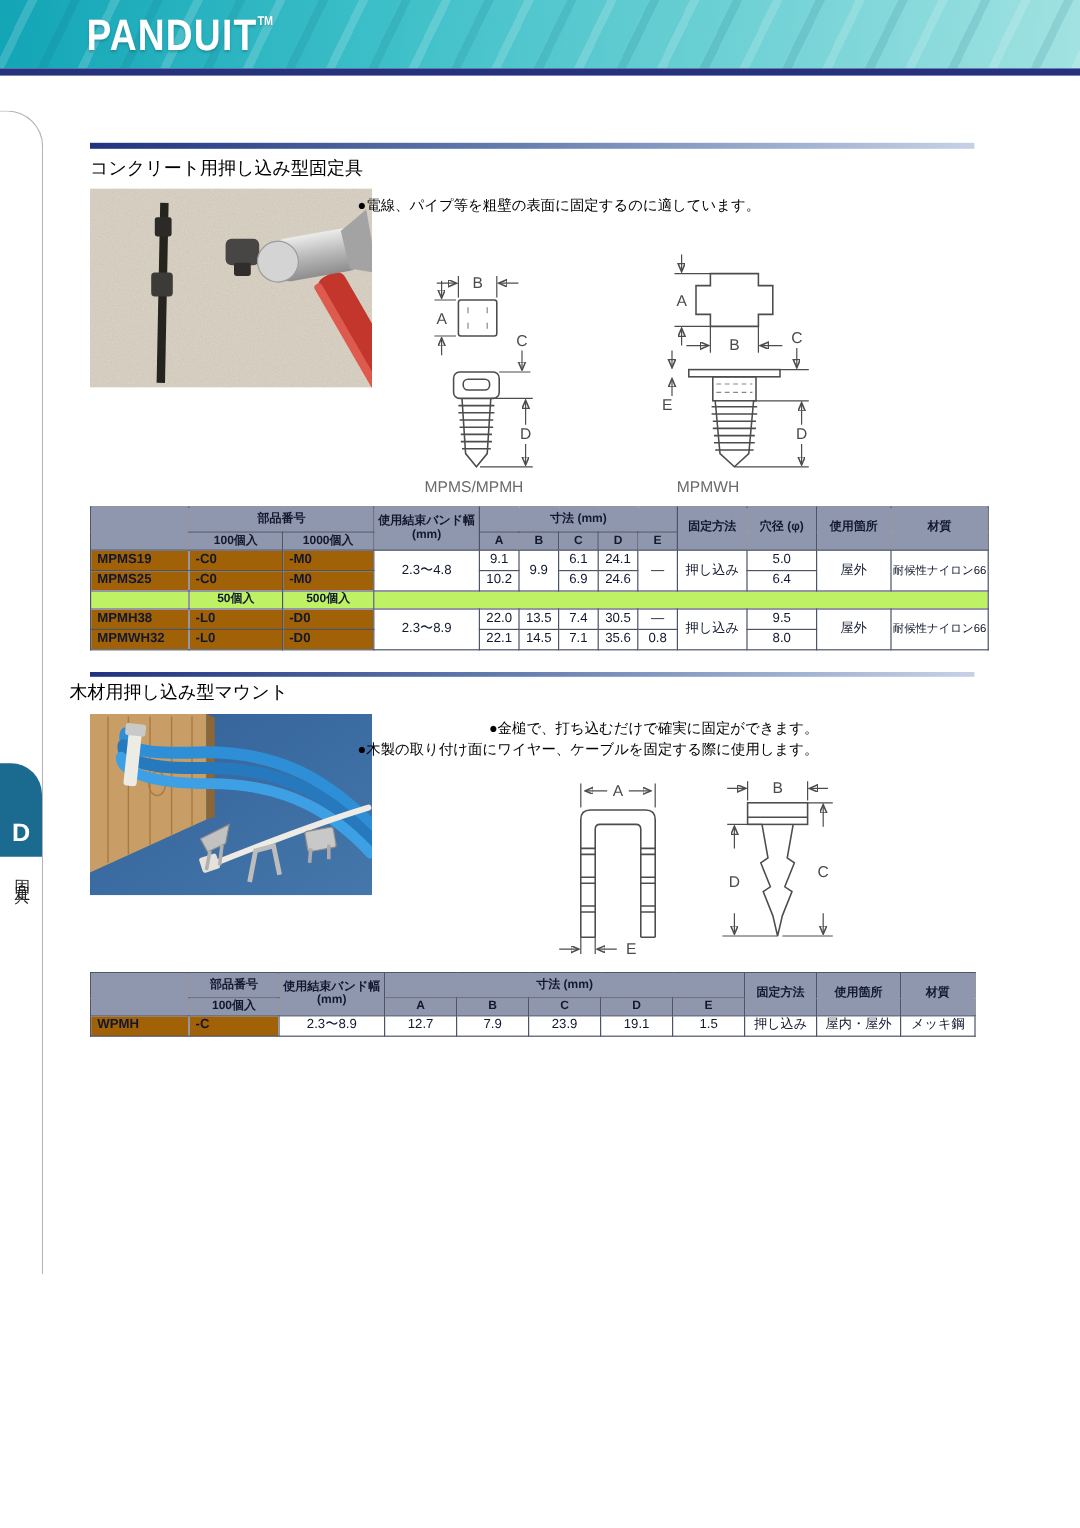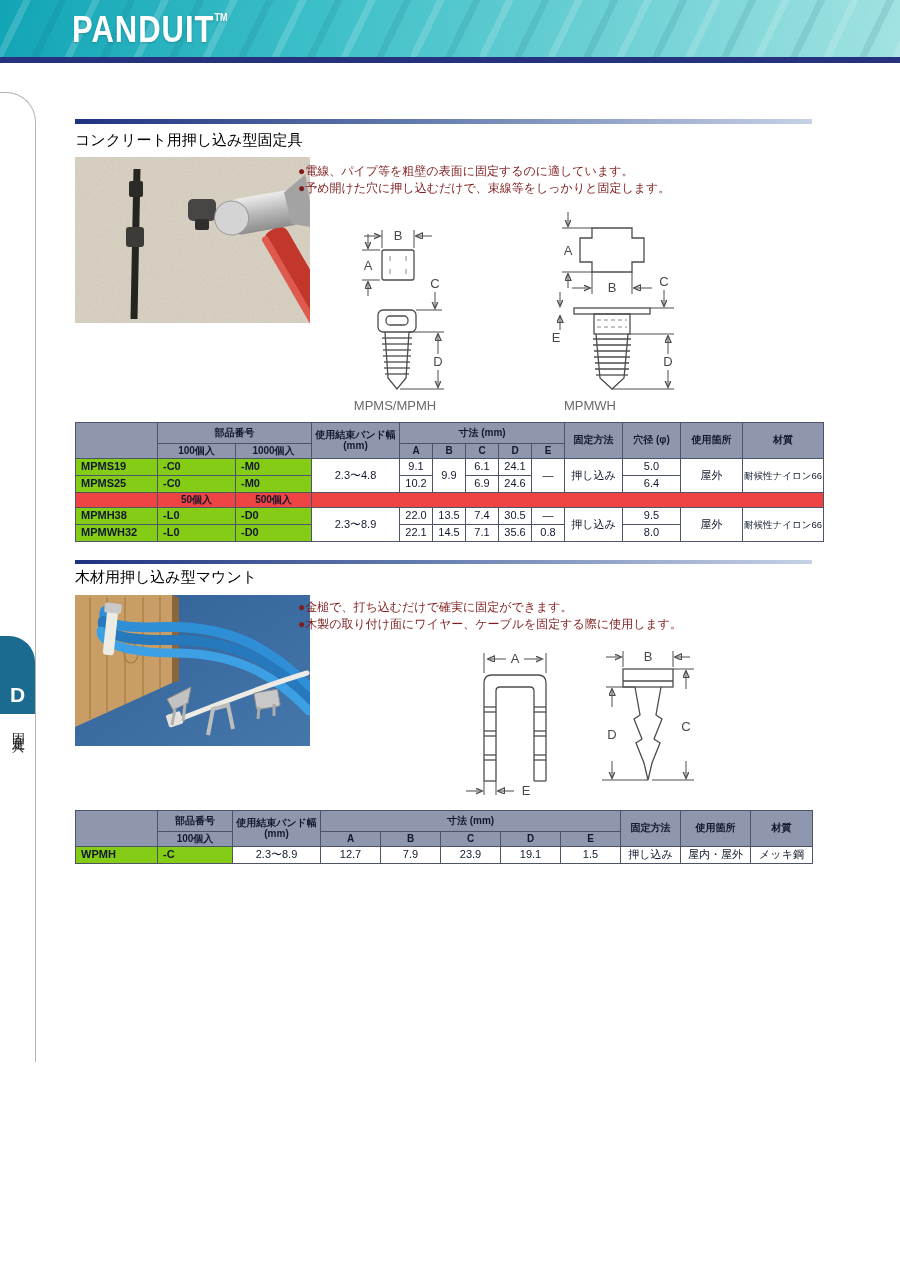--- a/index.html
+++ b/index.html
@@ -28,42 +28,42 @@
         text-align:center;line-height:118px;}
   .dlabel{position:absolute;left:9px;top:722px;writing-mode:vertical-rl;
           font-size:13px;letter-spacing:4px;color:#1a1a1a;}
 
   
   .pgtitle{position:absolute;left:75px;top:84px;font-size:25px;font-weight:bold;color:#000;}
   .grule{position:absolute;height:5px;background:linear-gradient(to right,#20327f 0%,#6079ac 45%,#c6d1e6 100%);}
   .r1{left:75px;top:119px;width:737px;}
   .r2{left:75px;top:560px;width:737px;height:4px;}
   .sechead{position:absolute;font-size:15px;font-weight:normal;color:#000;}
-  .bullets{position:absolute;font-size:12px;line-height:17px;color:#7f1d1d;}
+  .bullets{position:absolute;font-size:12px;line-height:17px;color:#000000;text-align:right;}
 
   
   .photo{position:absolute;display:block;}
 
   
   .draw{position:absolute;}
   .draw path,.draw rect,.draw line,.draw polyline{fill:none;stroke:#4d4d4d;stroke-width:1.3;}
   .draw .dim{stroke:#4d4d4d;stroke-width:1;}
   .draw .hair{stroke:#888;stroke-width:1;}
   .draw text{font-family:"Liberation Sans","DejaVu Sans",sans-serif;font-size:13px;
              fill:#4a4a4a;text-anchor:middle;stroke:none;}
   .caption{position:absolute;font-size:13px;color:#6a6a6a;text-align:center;}
 
   
   table.spec{position:absolute;border-collapse:collapse;table-layout:fixed;}
   table.spec th,table.spec td{border:1px solid #4e5468;text-align:center;vertical-align:middle;
       padding:0 1px;line-height:1.05;white-space:nowrap;overflow:hidden;color:#12182e;}
   table.spec th{background:#8f97ae;font-weight:bold;font-size:10px;}
   table.spec td{background:#ffffff;font-size:11px;}
-  table.spec td.part{background:#84cc16;text-align:left;padding-left:5px;font-weight:bold;}
-  table.spec tr.band td{background:#ef4444;font-weight:bold;font-size:10px;height:14px;}
+  table.spec td.part{background:#a16207;text-align:left;padding-left:5px;font-weight:bold;}
+  table.spec tr.band td{background:#bef264;font-weight:bold;font-size:10px;height:14px;}
   table.spec tr.h1 th{height:20px;}
   table.spec tr.h2 th{height:14px;}
   table.spec tr.d td{height:16px;}
   table.spec td.small{font-size:9.5px;}
 
   
   .footline{position:absolute;left:0;top:1237px;width:810px;height:1px;background:#b5b5b5;}
   .pgnum{position:absolute;left:36px;top:1242px;font-size:14px;color:#333;font-weight:bold;}
 </style>
 </head>
@@ -112,21 +112,20 @@
       <g transform="rotate(-10 185 55)">
         <rect x="150" y="38" width="78" height="36" rx="15" fill="url(#met)"></rect>
         <path d="M212,40 L236,26 L236,80 L214,72 Z" fill="#a3a3a3"></path>
         <circle cx="156" cy="56" r="17" fill="#d4d4d4" stroke="#9b9b9b" stroke-width="1"></circle>
       </g>
     </g>
   </svg>
 
   <div class="bullets" style="left:298px;top:163px;">
     <div>●電線、パイプ等を粗壁の表面に固定するのに適しています。</div>
-    <div>●予め開けた穴に押し込むだけで、束線等をしっかりと固定します。</div>
   </div>
 
   <svg class="draw" style="left:340px;top:198px;" width="160" height="200" viewBox="0 0 160 200">
     <defs>
         <marker id="ar1" markerWidth="8" markerHeight="8" refX="6.5" refY="3" orient="auto" markerUnits="userSpaceOnUse">
           <path d="M0,0 L7,3 L0,6 Z" fill="#444" stroke="none"></path>
         </marker>
       </defs>
     <rect x="42" y="52" width="32" height="30" rx="2"></rect>
     <line class="hair" x1="50" y1="58" x2="50" y2="63"></line>
@@ -300,21 +299,21 @@
       <td>14.5</td>
       <td>7.1</td>
       <td>35.6</td>
       <td>0.8</td>
       <td>8.0</td>
     </tr>
   </tbody>
     </table>
 
   <div class="grule r2"></div>
-  <div class="sechead" style="left:75px;top:568px;text-align:center;">木材用押し込み型マウント</div>
+  <div class="sechead" style="left:58px;top:568px;text-align:center;">木材用押し込み型マウント</div>
 
   <svg class="photo" style="left:75px;top:595px;" width="235" height="151" viewBox="0 0 235 151">
     <rect width="235" height="151" fill="#38699f"></rect>
     <rect width="235" height="151" fill="url(#bgft)" opacity="0.25"></rect>
     <defs>
       <linearGradient id="bgft" x1="0" y1="0" x2="1" y2="1">
         <stop offset="0" stop-color="#1d4a7d"></stop>
           <stop offset="1" stop-color="#6fa0cf"></stop>
       </linearGradient>
     </defs>

